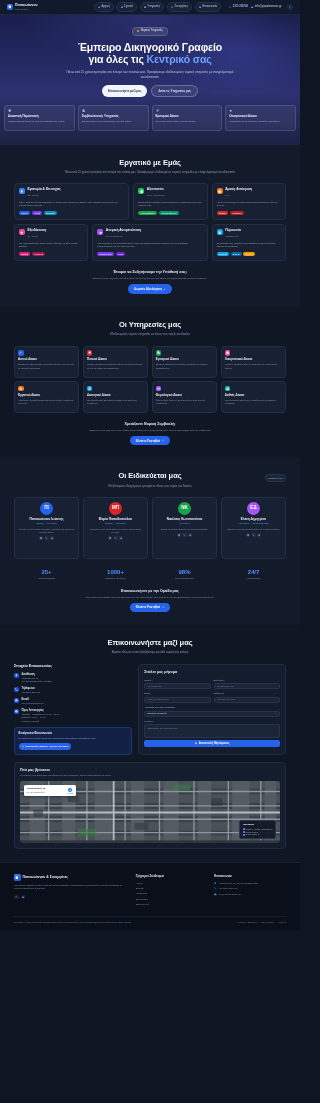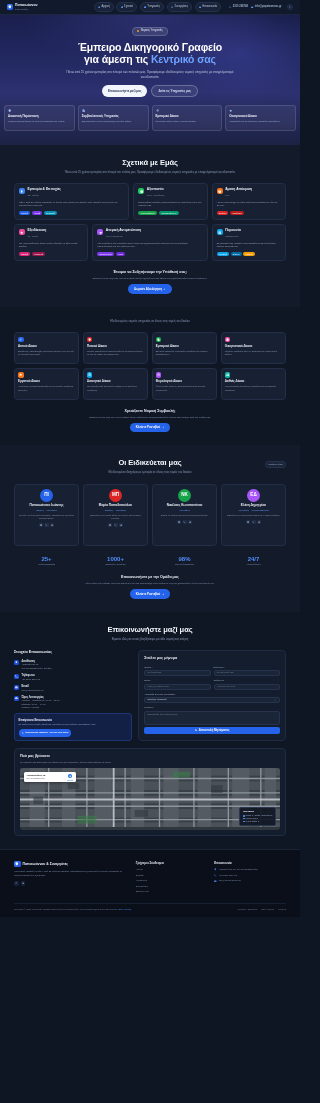--- a/index.html
+++ b/index.html
@@ -314,21 +314,21 @@
     </div>
   </div>
 
   <div class="hero">
     <span class="hero-badge">
       <i class="dot"></i>
       <em style="font-style:normal">Νομικές Υπηρεσίες</em>
     </span>
     <h1>
       <span>Έμπειρο Δικηγορικό Γραφείο</span><br>
-      <span>για άμεση τις </span><span class="accent">Κεντρικό σας</span>
+      <span>για όλες τις </span><span class="accent">Κεντρικό σας</span>
     </h1>
     <p class="hero-sub">Πάνω από 25 χρόνια εμπειρίας στο πλευρό των πελατών μας. Προσφέρουμε εξειδικευμένες νομικές υπηρεσίες με επαγγελματισμό και αξιοπιστία.</p>
     <div class="hero-cta">
       <span class="btn btn-white">Επικοινωνήστε μαζί μας</span>
       <span class="btn btn-ghost">Δείτε τις Υπηρεσίες μας</span>
     </div>
     <div class="hero-cards" id="hero-cards">
         <div class="hcard">
           <svg class="hi" viewBox="0 0 24 24">
             <path d="M12 2 4 5v6c0 5 3.4 9.4 8 11 4.6-1.6 8-6 8-11V5l-8-3z"></path>
@@ -355,21 +355,21 @@
             <path d="M12 21s-8-4.6-8-10a4.5 4.5 0 0 1 8-2.8A4.5 4.5 0 0 1 20 11c0 5.4-8 10-8 10z"></path>
           </svg>
           <h4>Οικογενειακό Δίκαιο</h4>
           <p>Διακριτικός και ανθρώπινος χειρισμός υποθέσεων</p>
         </div>
       </div>
   </div>
 
   <div class="section sec-dark">
     <div class="sec-head">
-      <h2>Σχετικά με Εμάς</h2>
+      <h2>Εργατικό με Εμάς</h2>
       <p>Πάνω από 25 χρόνια εμπειρίας στο πλευρό του πελάτη μας. Προσφέρουμε εξειδικευμένες νομικές υπηρεσίες με επαγγελματισμό και αξιοπιστία.</p>
     </div>
     <div class="about-grid" id="about-row1">
         <div class="acard">
           <div class="acard-head">
             <span class="acard-ico" style="background:#3b82f6">
               <svg class="" viewBox="0 0 24 24">
                 <path d="M12 2a6 6 0 1 0 0 12A6 6 0 0 0 12 2zm-4 13.5V22l4-2 4 2v-6.5a8 8 0 0 1-8 0z"></path>
               </svg>
             </span>
@@ -468,20 +468,21 @@
         <em style="font-style:normal">Δωρεάν Αξιολόγηση</em>
         <svg viewBox="0 0 24 24">
             <path d="M4 11h12l-5-5 1.4-1.4L20 12l-7.6 7.4L11 18l5-5H4z"></path>
           </svg>
       </span>
     </div>
   </div>
 
   <div class="section sec-darker">
     <div class="sec-head">
+      <h2>Οι Υπηρεσίες μας</h2>
       <p>Εξειδικευμένες νομικές υπηρεσίες σε όλους τους τομείς του δικαίου</p>
     </div>
     <div class="svc-grid" id="svc-grid">
         <div class="svc">
           <span class="si" style="background:#2563eb">
             <svg class="" viewBox="0 0 24 24">
               <path d="M2 20h10v2H2v-2zm14.2-4.8 1.4-1.4L9.2 5.4 7.8 6.8l8.4 8.4zM13.4 2 12 3.4l8.6 8.6L22 10.6 13.4 2zM5 9.4 3.6 10.8l8.6 8.6 1.4-1.4L5 9.4z"></path>
             </svg>
           </span>
           <h4>Αστικό Δίκαιο</h4>

